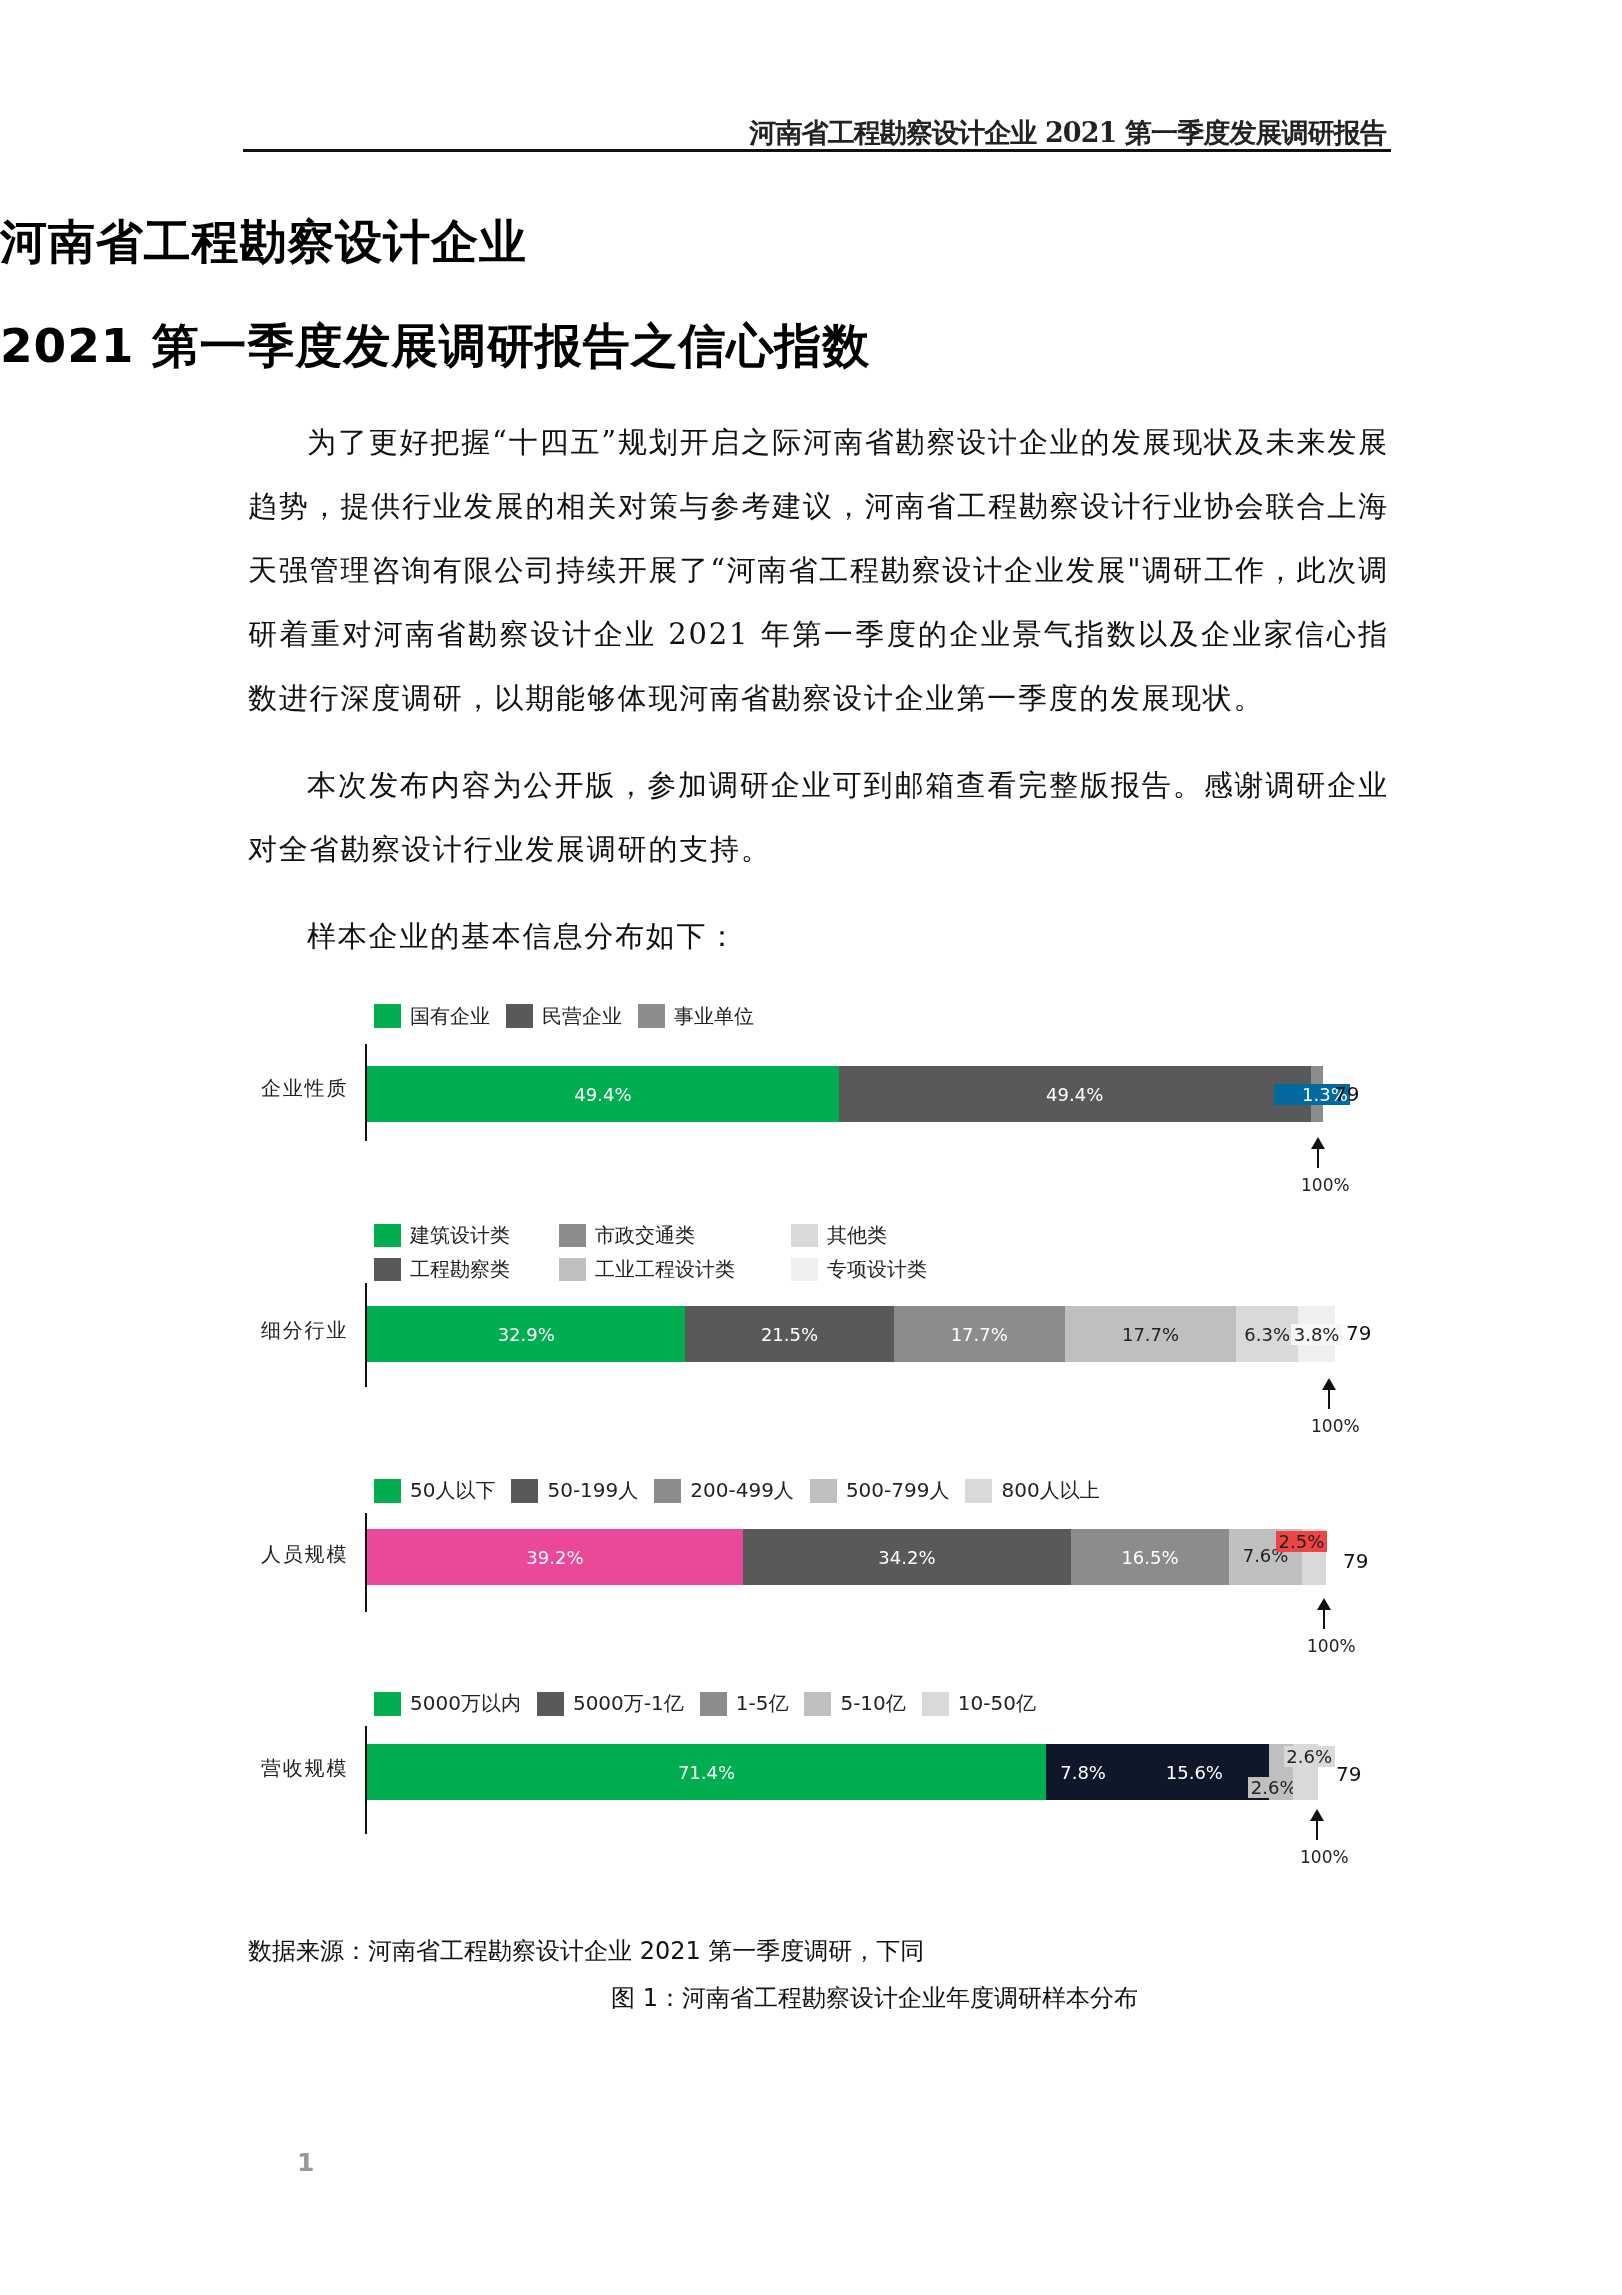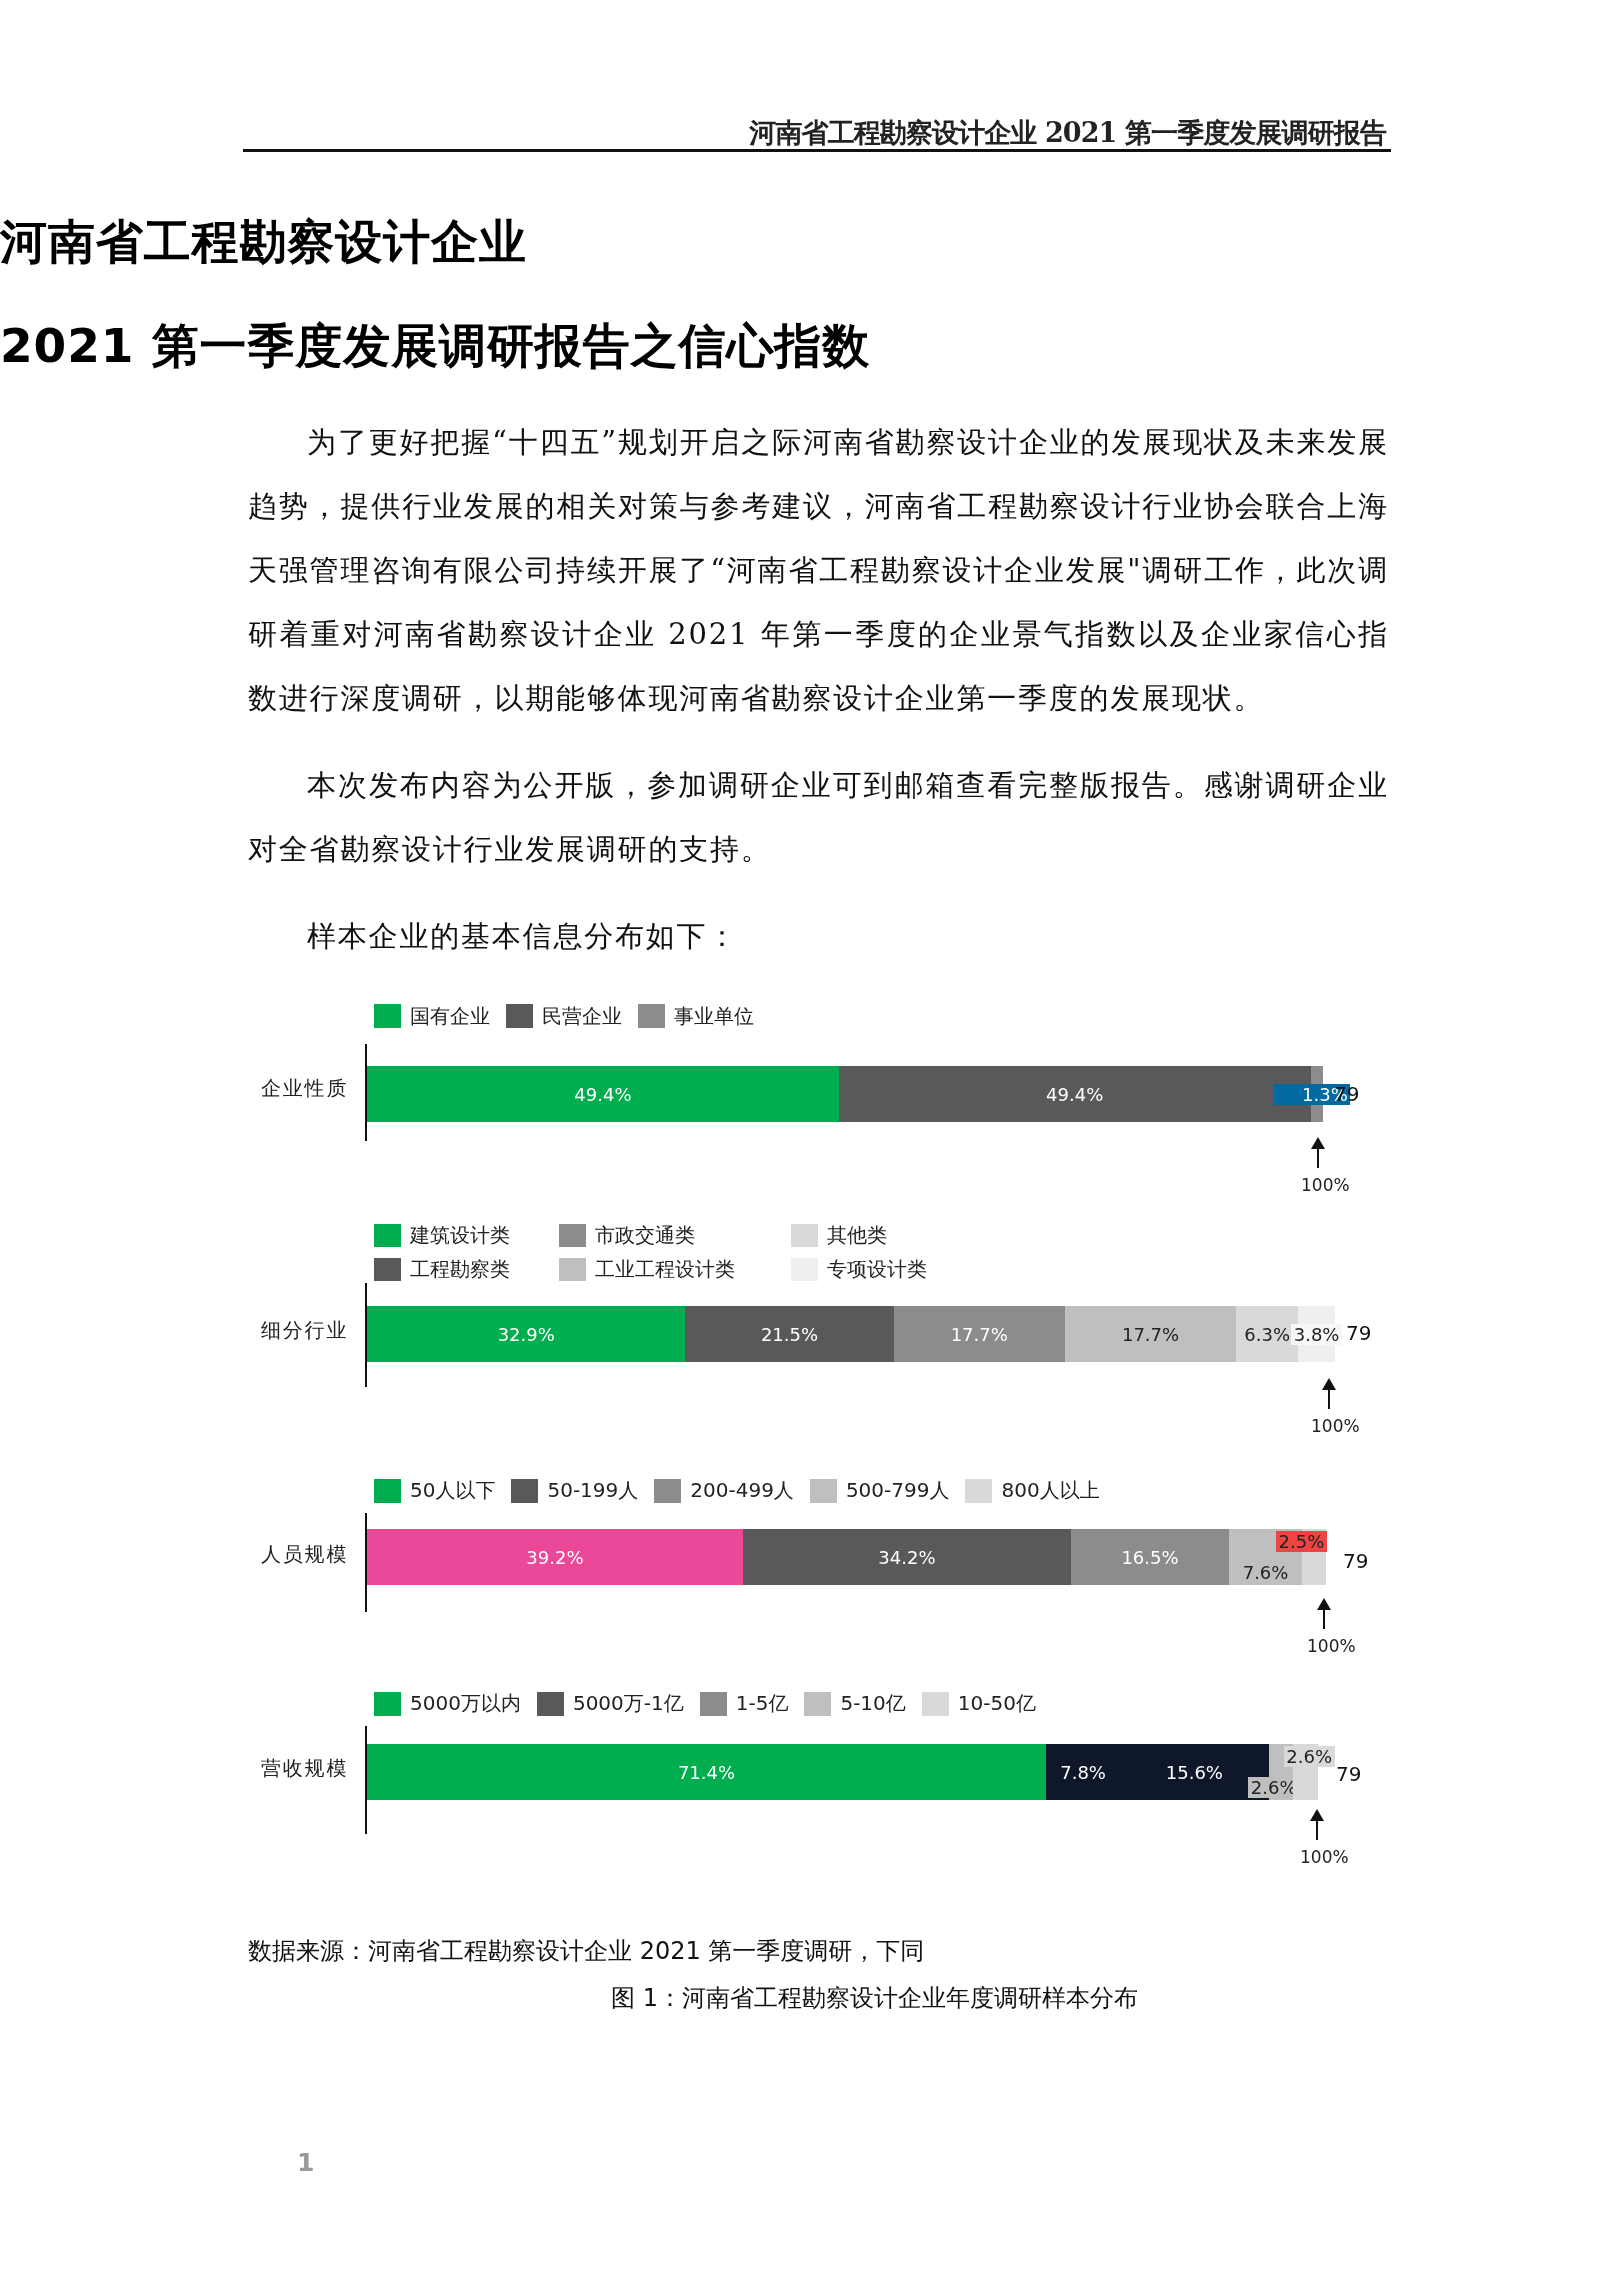--- a/index.html
+++ b/index.html
@@ -167,21 +167,21 @@
   <div class="bar" style="left:124px; top:66px; width:959px;">
     <div class="seg" style="width:39.2%; background:#ec4899;">
         <span class="seg-lbl">39.2%</span>
       </div>
     <div class="seg" style="width:34.2%; background:#595959;">
         <span class="seg-lbl">34.2%</span>
       </div>
     <div class="seg" style="width:16.5%; background:#8c8c8c;">
         <span class="seg-lbl">16.5%</span>
       </div>
-    <div class="seg dark-text" style="width:7.6%; background:#bfbfbf; align-items:flex-end;">
+    <div class="seg dark-text" style="width:7.6%; background:#bfbfbf; align-items:center;">
         <span class="seg-lbl" style="bottom:1.8px;">7.6%</span>
       </div>
     <div class="seg dark-text" style="width:2.5%; background:#d9d9d9; align-items:flex-start;">
         <span class="seg-lbl boxed" style="background:#ef4444; top:1.8px; left:-12.6px;">2.5%</span>
       </div>
   </div>
   <div class="total" style="left:1100px; top:86px;">79</div>
   <div class="arrow" style="left:1080px; top:146px; height:20px;"></div>
   <div class="hundred" style="left:1064px; top:173px;">100%</div>
 </div>

